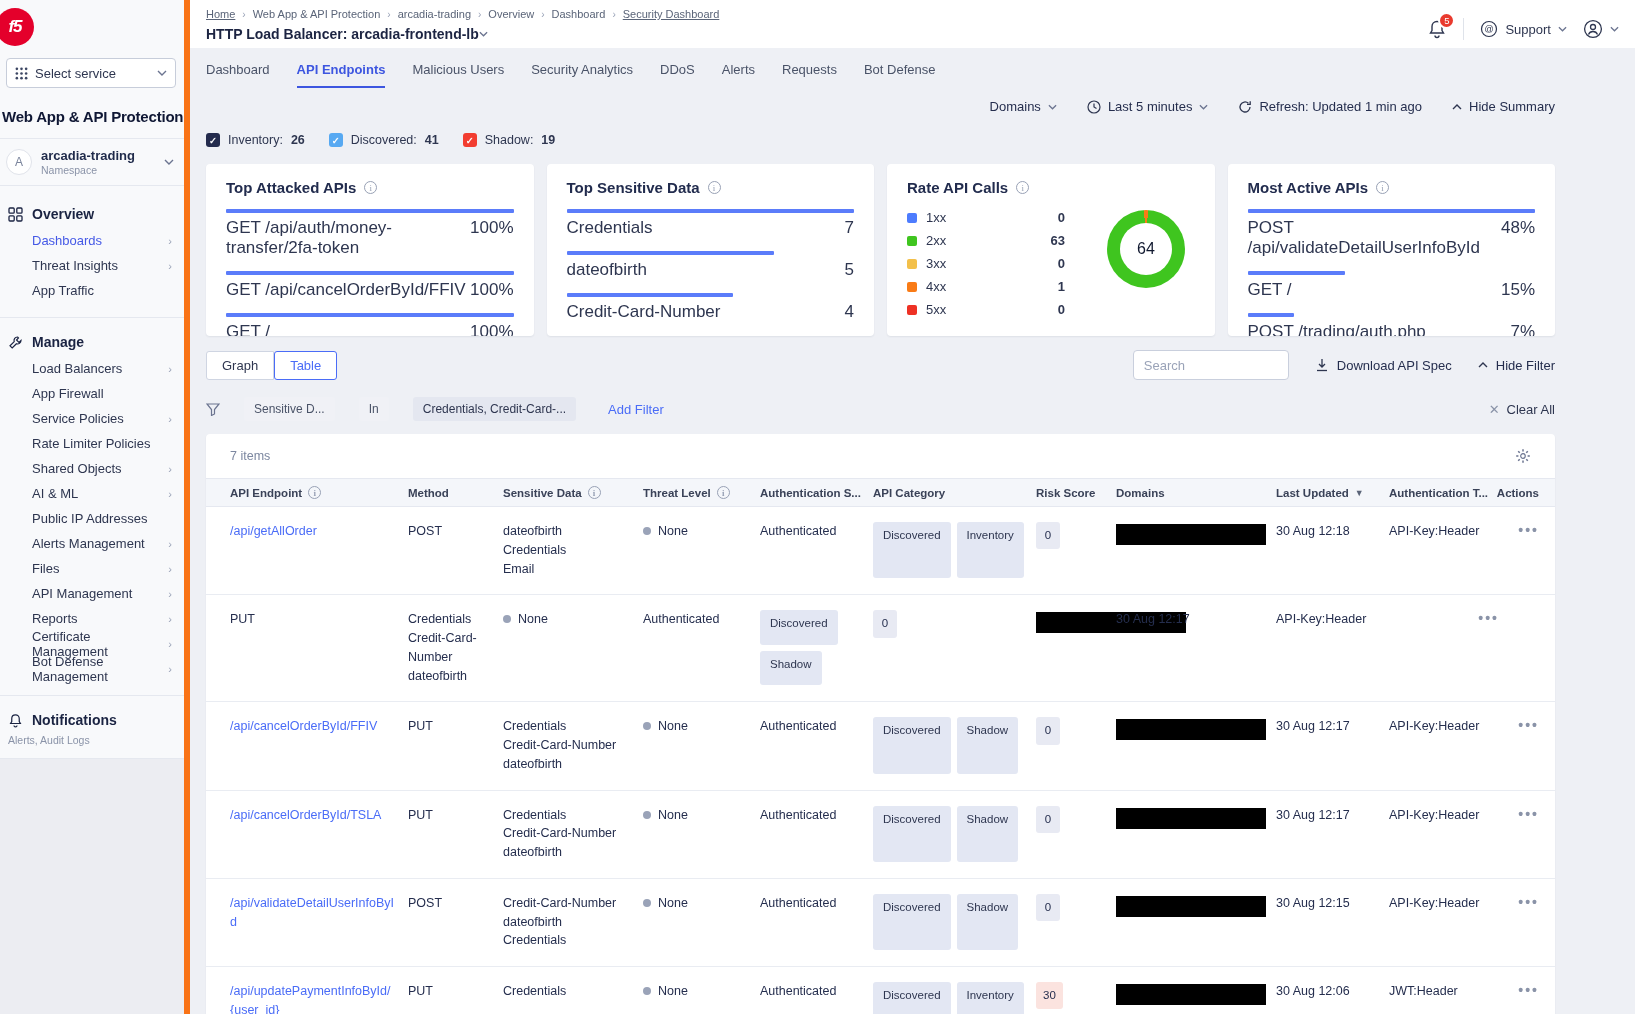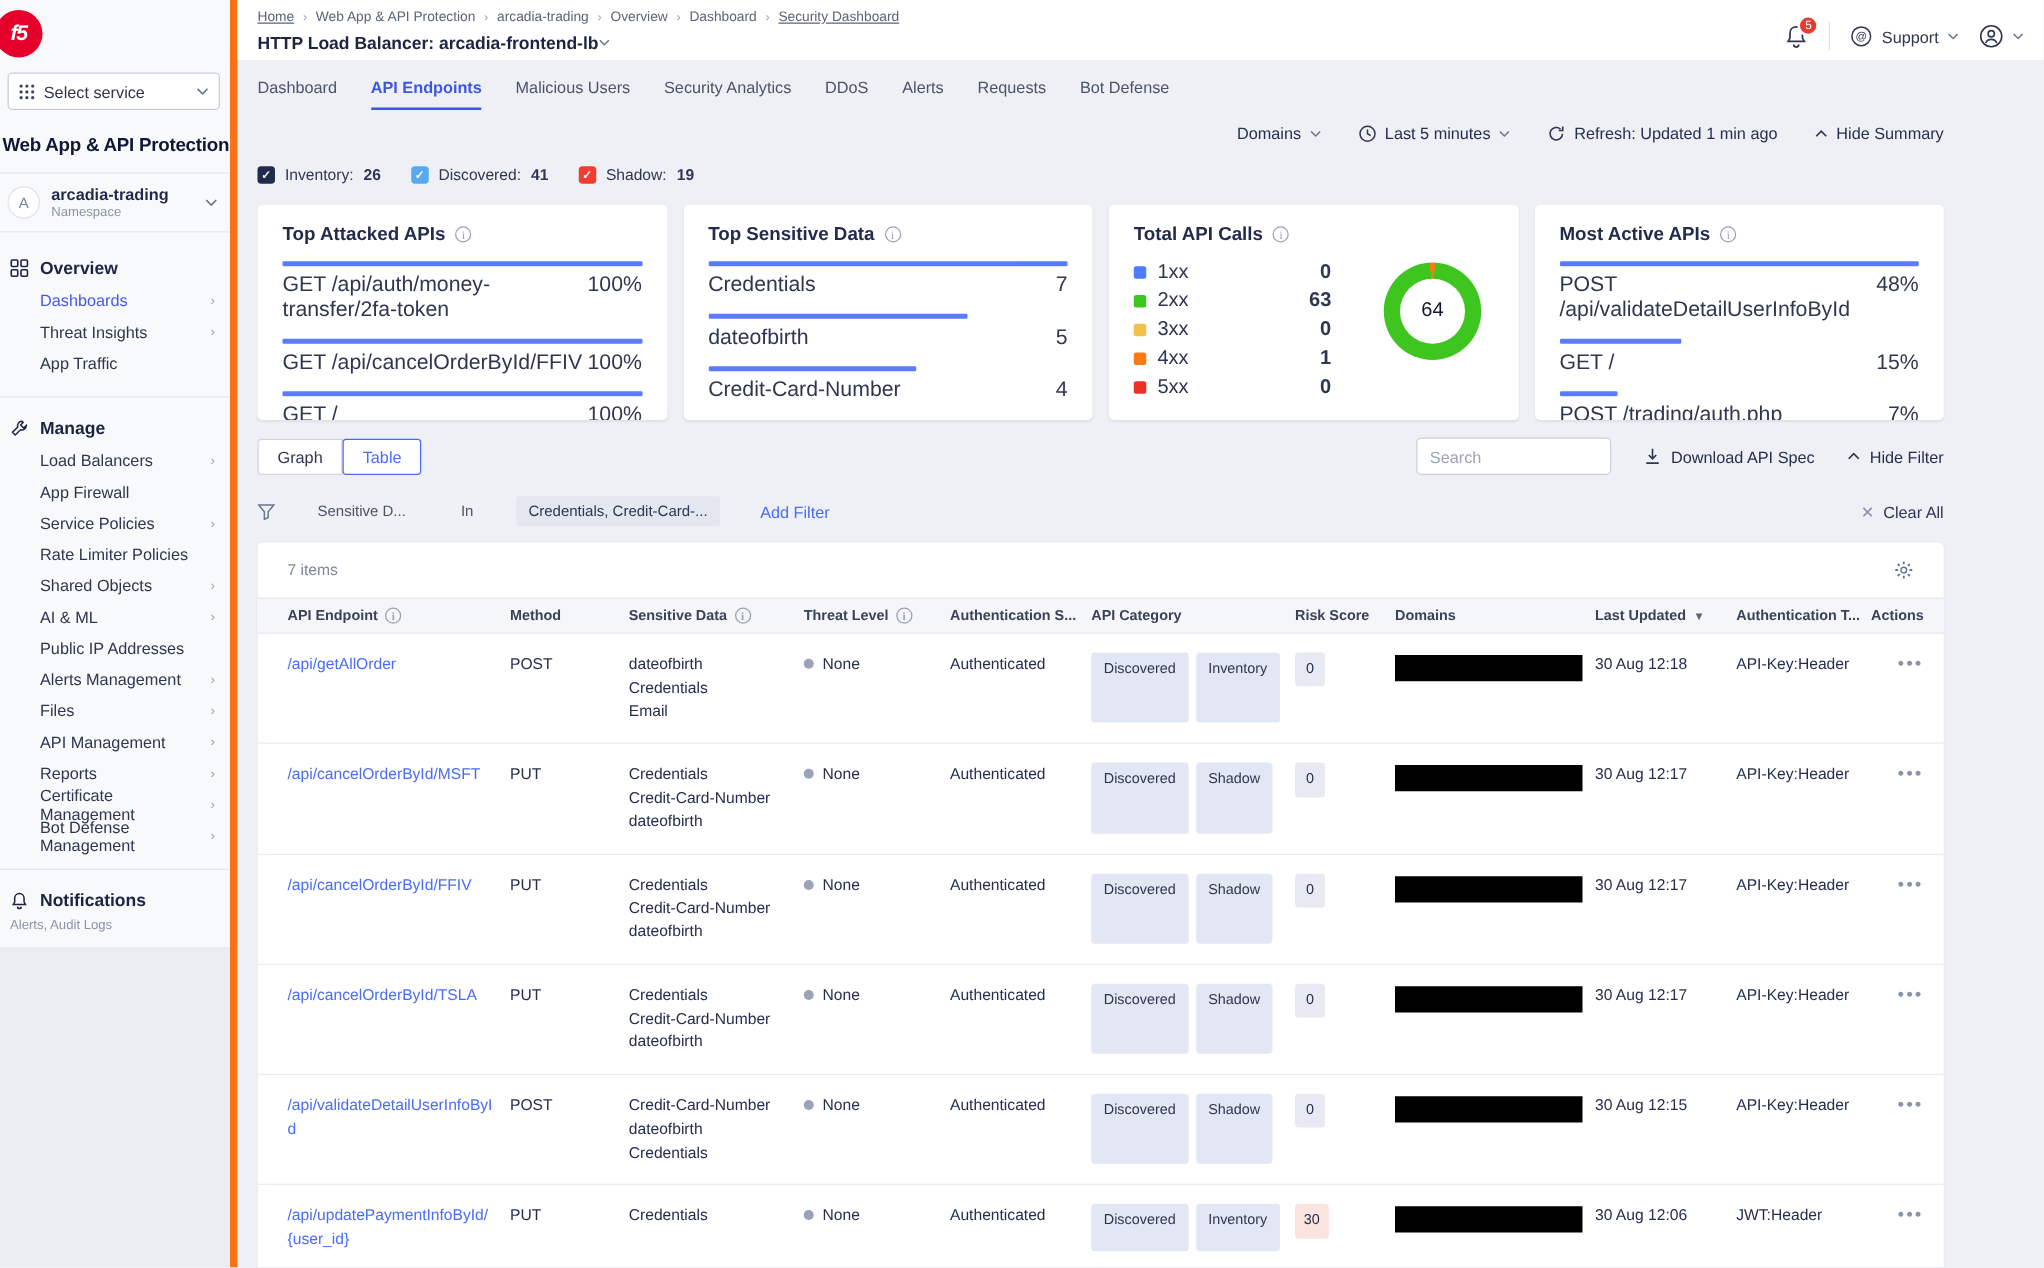--- a/index.html
+++ b/index.html
@@ -62,21 +62,21 @@
   .cards { display:grid; grid-template-columns:repeat(4,1fr); gap:13px; margin-top:17px; height:172px; }
   .card { background:#fff; border-radius:4px; box-shadow:0 1px 2px rgba(20,30,60,.07); padding:15px 20px; overflow:hidden; }
   .card-title-row { display:flex; align-items:center; gap:8px; }
   .card-title { font-size:15px; font-weight:600; color:#222c4e; }
   .info-i { width:13px; height:13px; border-radius:50%; border:1px solid #98a1b5; color:#98a1b5; font-size:9px; line-height:12px; text-align:center; display:inline-block; font-family:"Liberation Serif", serif; }
   .bar-item { margin-top:13px; }
   .bar { height:4px; background:#5b7cfa; border-radius:1px; }
   .bar-label-row { display:flex; justify-content:space-between; margin-top:5px; font-size:17px; color:#2e3650; }
   .calls-body { display:flex; margin-top:10px; }
   .legend { width:158px; }
-  .legend-row { display:flex; align-items:center; height:23px; font-size:16px; color:#2e3650; }
+  .legend-row { display:flex; align-items:center; height:23px; font-size:13px; color:#2e3650; }
   .sq { width:10px; height:10px; border-radius:2px; margin-right:9px; }
   .legend-val { margin-left:auto; font-weight:700; }
   .donut-wrap { margin-left:42px; margin-top:4px; position:relative; width:78px; height:78px; }
   .donut { width:78px; height:78px; border-radius:50%; }
   .donut-hole { position:absolute; inset:13px; background:#fff; border-radius:50%; display:flex; align-items:center; justify-content:center; font-size:16px; color:#10182f; }
 
   .toolbar-row { display:flex; justify-content:space-between; align-items:center; margin-top:14px; }
   .seg { display:flex; }
   .seg-btn { font-family:inherit; font-size:13px; padding:6px 15px; background:#fff; border:1px solid #cfd5e2; color:#2e3650; cursor:pointer; }
   .seg-btn:first-child { border-radius:3px 0 0 3px; }
@@ -455,21 +455,21 @@
                 <div class="bar" style="width: 58%;"></div>
                 <div class="bar-label-row">
                   <span>Credit-Card-Number</span>
                   <span>4</span>
                 </div>
               </div>
             </div>
         </section>
         <section class="card">
           <div class="card-title-row">
-            <span class="card-title">Total API Calls</span>
+            <span class="card-title">Rate API Calls</span>
             <span class="info-i">i</span>
           </div>
           <div class="calls-body">
             <div id="api-legend" class="legend">
                 <div class="legend-row">
                   <span class="sq" style="background: rgb(77, 124, 254);"></span>
                   <span>1xx</span>
                   <span class="legend-val">0</span>
                 </div>
                 <div class="legend-row">
@@ -646,21 +646,20 @@
               </div>
               <div class="td"><span class="risk risk-neutral">0</span></div>
               <div class="td">
                 <div class="redacted"></div>
               </div>
               <div class="td">30 Aug 12:18</div>
               <div class="td">API-Key:Header</div>
               <div class="td actions"><span class="dots">•••</span></div>
             </div>
             <div class="trow tbody-row">
-              <div class="td"><a class="endpoint">/api/cancelOrderById/MSFT</a></div>
               <div class="td">PUT</div>
               <div class="td">
                 <div>Credentials</div>
                 <div>Credit-Card-Number</div>
                 <div>dateofbirth</div>
               </div>
               <div class="td threat">
                 <span class="dot" style="background: rgb(154, 163, 184);"></span>
                 <span>None</span>
               </div>

